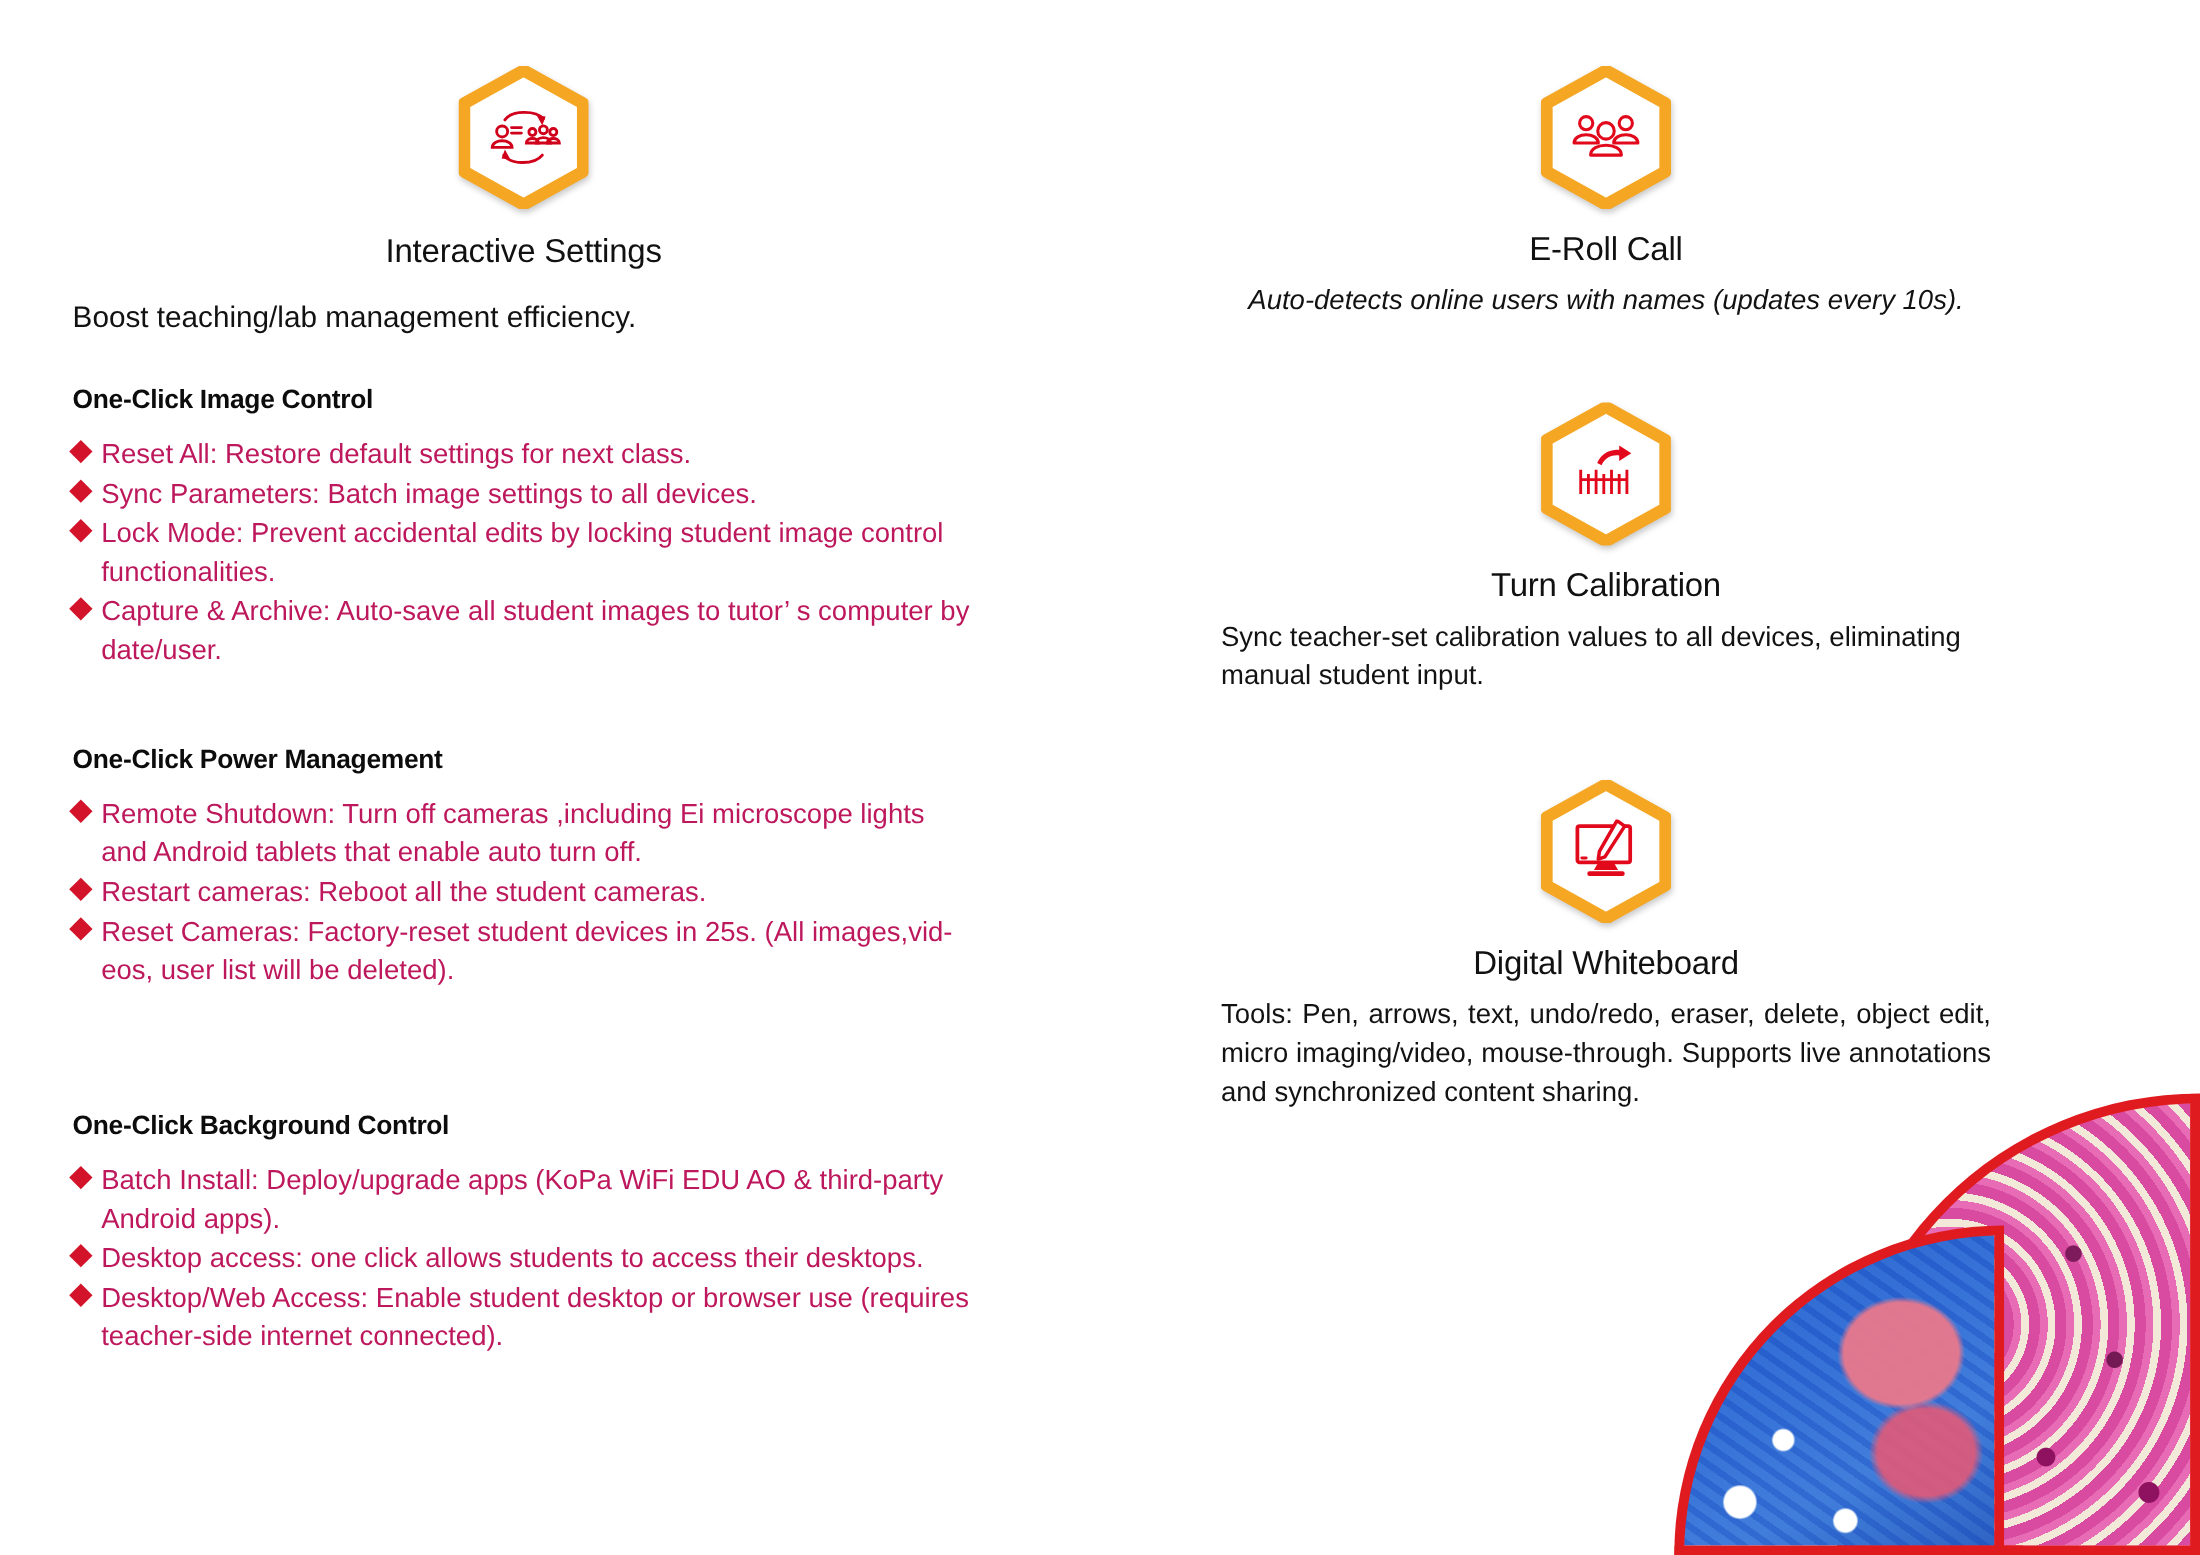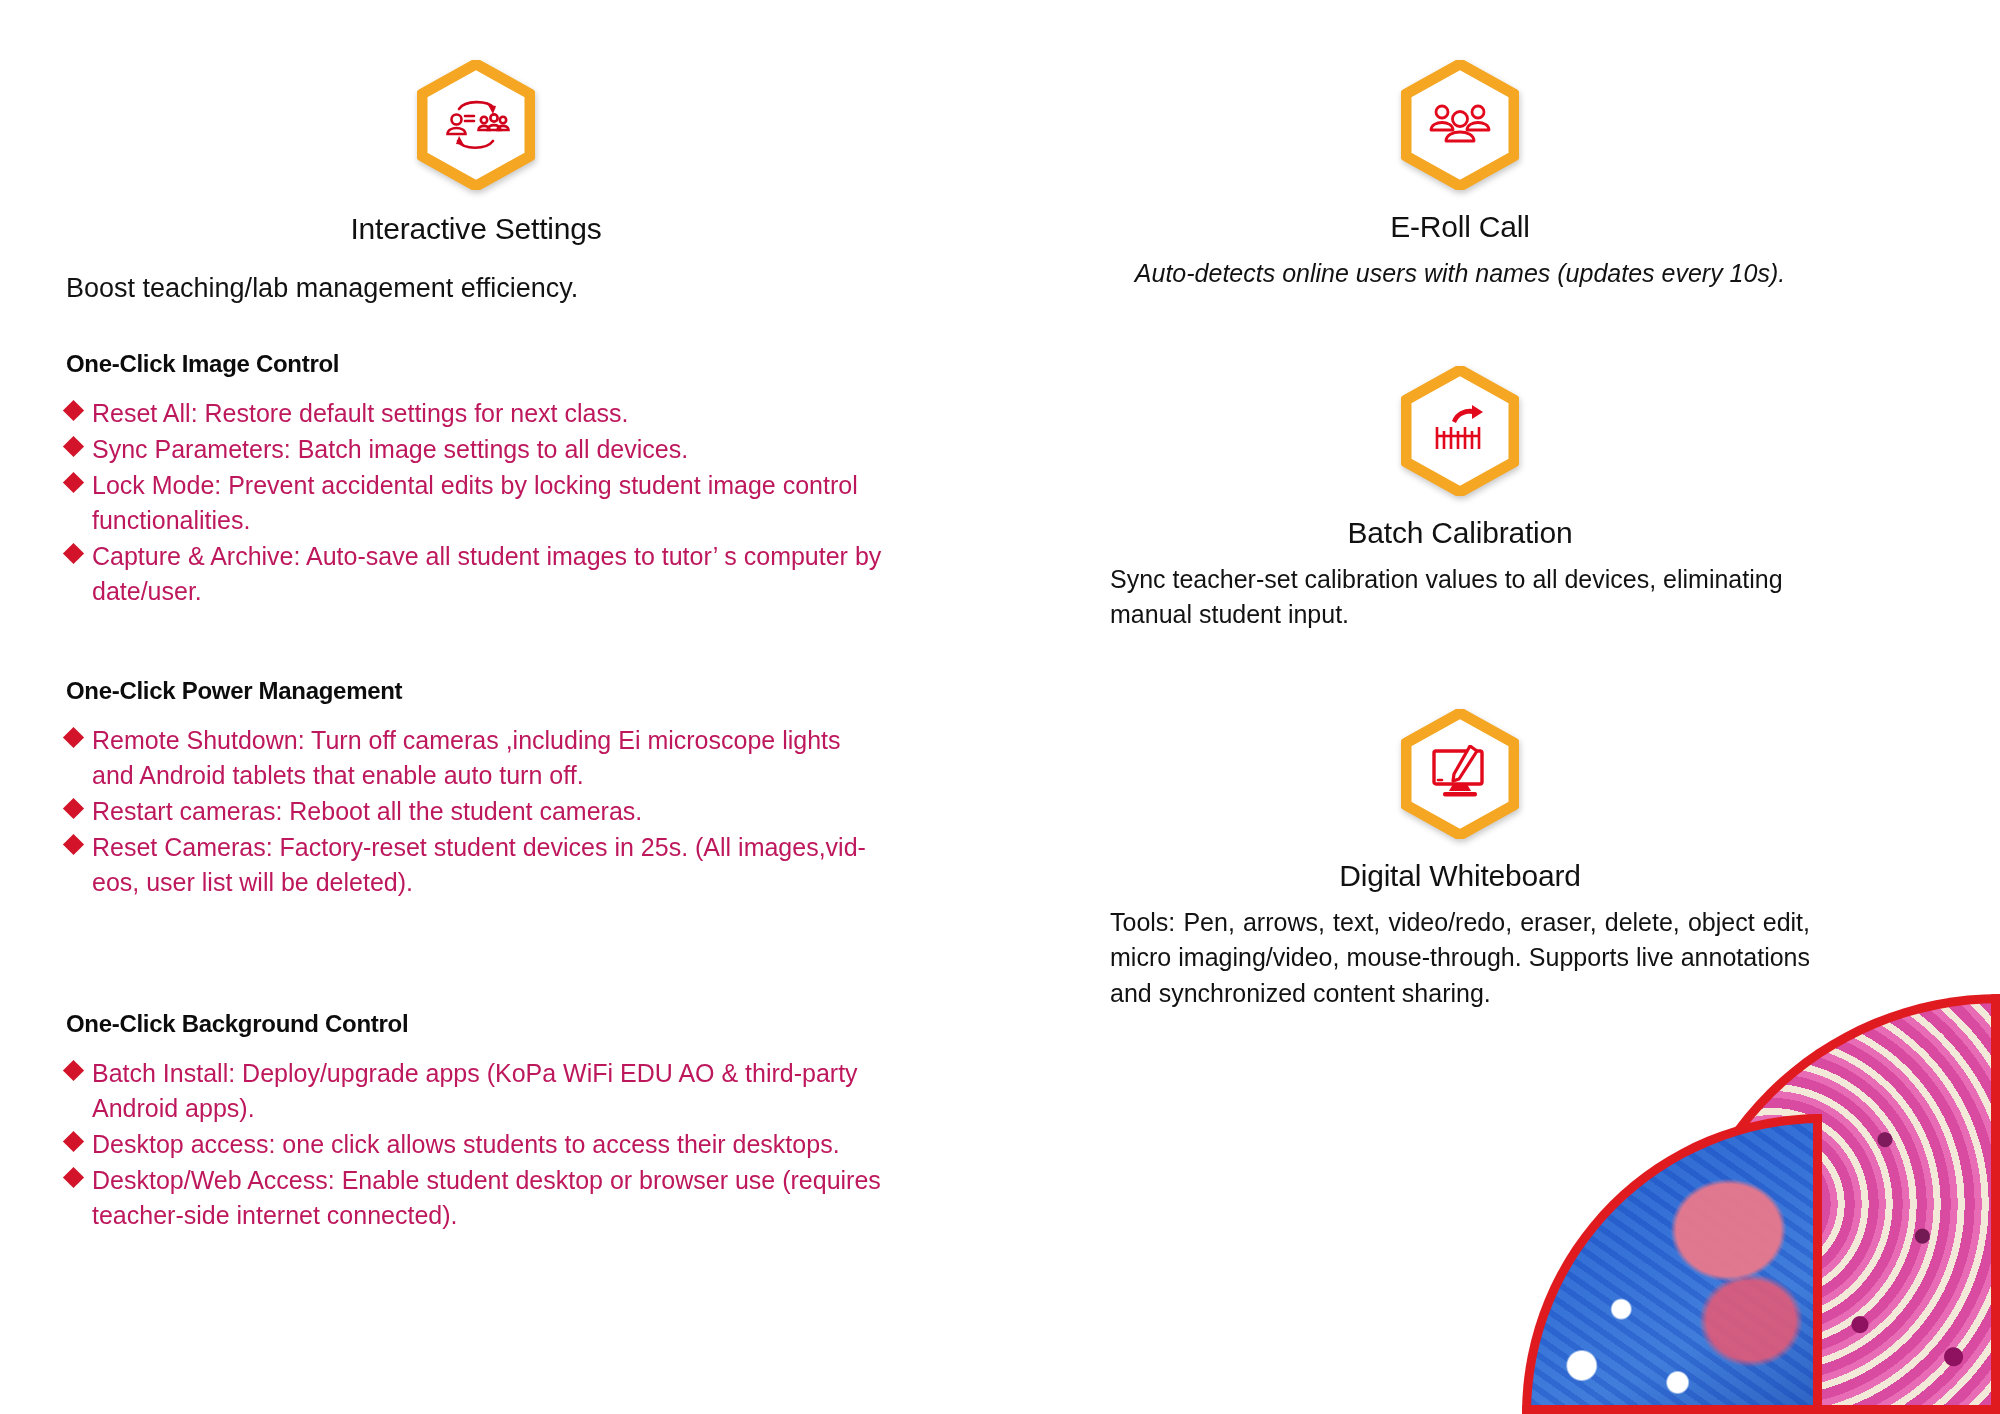--- a/index.html
+++ b/index.html
@@ -303,40 +303,40 @@
             <line x1="28" y1="28" x2="28" y2="46"></line>
             <line x1="35" y1="24" x2="35" y2="46"></line>
             <line x1="42" y1="28" x2="42" y2="46"></line>
             <line x1="49" y1="24" x2="49" y2="46"></line>
             <line x1="7" y1="33" x2="49" y2="33"></line>
           </g>
           <path d="M22 18 C26 7, 38 5, 42 6 L42 2 L53 9 L42 16 L42 11 C37 10, 29 12, 26 20 Z" fill="#E1091B"></path>
         </svg>
       </div>
     </div>
-    <div class="feature-title">Batch Calibration</div>
+    <div class="feature-title">Turn Calibration</div>
     <div class="feature-desc">Sync teacher-set calibration values to all devices, eliminating manual student input.</div>
   </div>
 
   <div class="right-block" style="margin-top:76px;align-items:center;">
     <div class="hex-badge">
       <svg class="hex-svg" viewBox="0 0 118 130">
         <polygon points="59,4 113,34 113,96 59,126 5,96 5,34" fill="#ffffff" stroke="#F5A623" stroke-width="11" stroke-linejoin="round"></polygon>
       </svg>
       <div class="hex-inner">
         <svg width="62" height="58" viewBox="0 0 62 58">
           <rect x="5" y="6" width="48" height="33" rx="2" fill="none" stroke="#E1091B" stroke-width="3.4"></rect>
           <path d="M20 46 L42 46 L38 39 L24 39 Z" fill="#E1091B"></path>
           <rect x="14" y="47" width="34" height="4.4" rx="2" fill="#E1091B"></rect>
           <line x1="9" y1="35" x2="13" y2="35" stroke="#E1091B" stroke-width="2.6" stroke-linecap="round"></line>
           <path d="M41 1 L48 6 L30 34 L24 36 L25 29 Z" fill="#ffffff" stroke="#E1091B" stroke-width="3.2" stroke-linejoin="round"></path>
         </svg>
       </div>
     </div>
     <div class="feature-title">Digital Whiteboard</div>
-    <div class="feature-desc txt-justify">Tools: Pen, arrows, text, video/redo, eraser, delete, object edit, micro imaging/video, mouse-through. Supports live annotations and synchronized content sharing.</div>
+    <div class="feature-desc txt-justify">Tools: Pen, arrows, text, undo/redo, eraser, delete, object edit, micro imaging/video, mouse-through. Supports live annotations and synchronized content sharing.</div>
   </div>
 </div>
 
 <div id="micrographs">
   <div class="micro" id="micro-he"></div>
   <div class="micro" id="micro-tri"></div>
 </div>
 
 </body></html>

